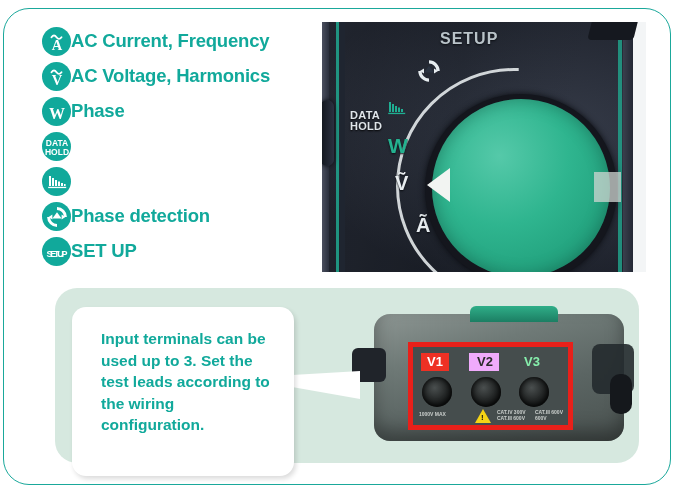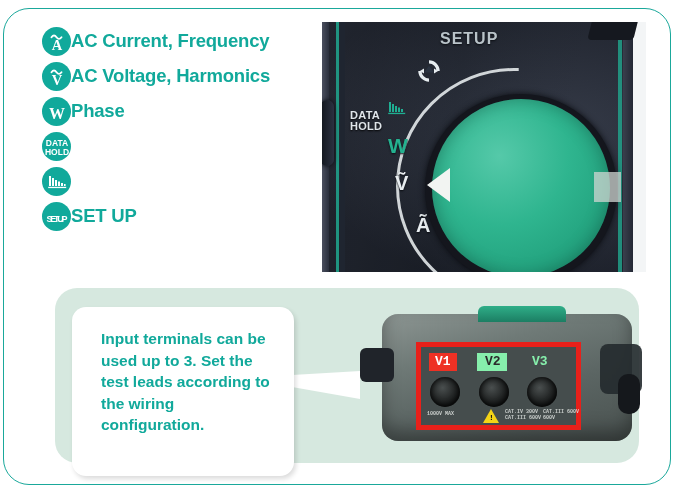--- a/index.html
+++ b/index.html
@@ -67,34 +67,34 @@
     line-height:11px;letter-spacing:.3px;text-shadow:0 1px 2px #000;}
 
   
   .mint-panel{
     position:absolute;left:55px;top:288px;width:584px;height:175px;
     background:#d6e8df;border-radius:22px;
   }
 
   
   .photo-term{
-    position:absolute;left:360px;top:300px;width:290px;height:155px;overflow:hidden;font-family:Liberation Mono, monospace;
+    position:absolute;left:352px;top:300px;width:290px;height:155px;overflow:hidden;
   }
   .term-case{position:absolute;left:22px;top:14px;width:250px;height:127px;border-radius:16px;
     background:linear-gradient(165deg,#8d9693 0%,#6f7a77 30%,#5b6563 60%,#49514f 100%);
     box-shadow:inset 0 -10px 18px rgba(0,0,0,.35);}
   .term-top-green{position:absolute;left:118px;top:6px;width:88px;height:16px;border-radius:6px 6px 0 0;
     background:linear-gradient(180deg,#2fae88,#1c7e63);}
   .strap-l{position:absolute;left:0px;top:48px;width:34px;height:34px;border-radius:6px;background:#20242a;}
   .strap-r{position:absolute;left:240px;top:44px;width:42px;height:50px;border-radius:8px;background:#242a2e;opacity:.9;}
   .strap-r2{position:absolute;left:258px;top:74px;width:22px;height:40px;border-radius:10px;background:#15181c;}
   .red-box{position:absolute;left:56px;top:42px;width:155px;height:78px;border:5px solid #e8201a;background:#454d4d;}
   .tlabel{position:absolute;top:6px;font-size:13px;font-weight:bold;line-height:16px;padding:1px 6px;}
   .t1{left:8px;background:#ee3124;color:#ffffff;}
-  .t2{left:56px;background:#86efac;color:#2b2b2b;padding-left:8px;}
+  .t2{left:56px;background:#f0abfc;color:#2b2b2b;padding-left:8px;}
   .t3{left:105px;background:transparent;color:#86efac;}
   .jack{position:absolute;top:30px;width:30px;height:30px;border-radius:50%;
     background:radial-gradient(circle at 42% 36%,#4a4f4f,#121414 70%);box-shadow:inset 0 0 6px #000;}
   .j1{left:9px;} .j2{left:58px;} .j3{left:106px;}
   .warn-tri{position:absolute;left:62px;top:62px;width:0;height:0;
     border-left:8px solid transparent;border-right:8px solid transparent;border-bottom:14px solid #f5d416;}
   .warn-tri:after{content:"!";position:absolute;left:-2px;top:4px;font-size:8px;color:#111;font-weight:bold;}
   .micro{position:absolute;color:#dfe3e0;font-size:5px;font-weight:bold;line-height:6px;opacity:.85;}
 
   
@@ -169,20 +169,32 @@
             <rect x="9.0" y="8" width="2" height="6"></rect>
             <rect x="12.0" y="9.5" width="2" height="4.5"></rect>
             <rect x="15.0" y="11" width="2" height="3"></rect>
             <rect x="18.0" y="12" width="1.6" height="2"></rect>
             <rect x="2.2" y="14.8" width="18" height="1.3"></rect>
           </g>
         </svg>
       </span>
     </div>
 
+    <div class="legend-row">
+      <span class="badge">
+        <svg width="24" height="24" viewBox="0 0 24 24" aria-hidden="true">
+          <path d="M12 3.6 A8.4 8.4 0 0 1 20.4 12" fill="none" stroke="#fff" stroke-width="3"></path>
+          <path d="M12 20.4 A8.4 8.4 0 0 1 3.6 12" fill="none" stroke="#fff" stroke-width="3"></path>
+          <polygon points="20.4,12 16.6,9.6 16.6,14.4" fill="#fff"></polygon>
+          <polygon points="3.6,12 7.4,14.4 7.4,9.6" fill="#fff"></polygon>
+          <polygon points="12,7.2 16.6,13.4 7.4,13.4" fill="#fff"></polygon>
+        </svg>
+      </span>
+      <span class="legend-label">Phase detection</span>
+    </div>
 
     <div class="legend-row">
       <span class="badge">
         <svg width="28" height="20" viewBox="0 0 28 20" aria-hidden="true">
           <text x="14" y="14.5" font-family="Liberation Sans, sans-serif" font-size="9" font-weight="bold" fill="#fff" text-anchor="middle" textLength="21">SETUP</text>
         </svg>
       </span>
       <span class="legend-label">SET UP</span>
     </div>
 

